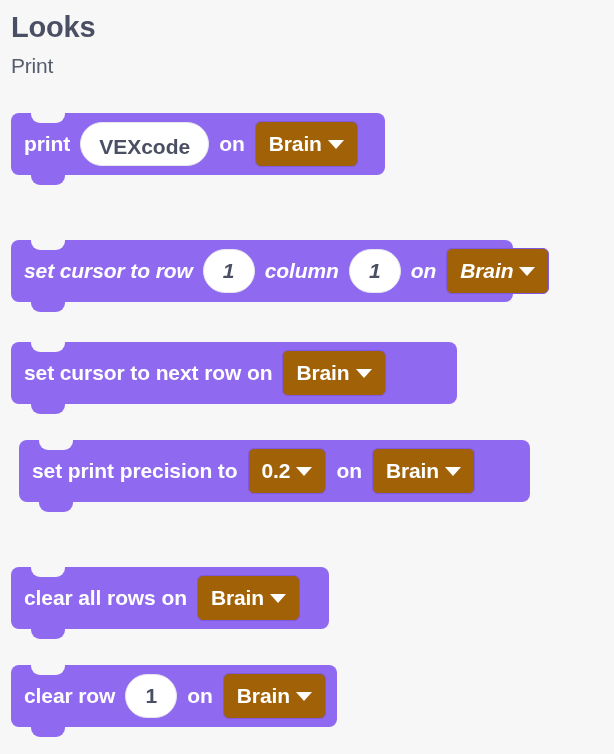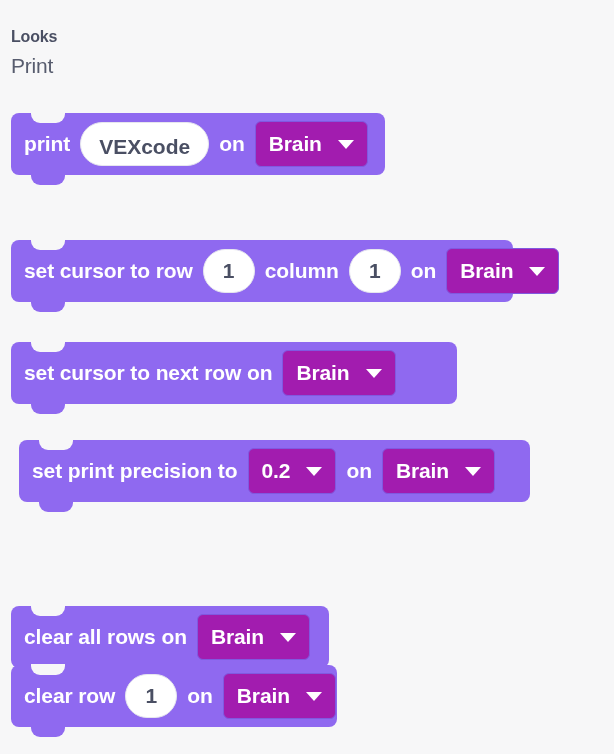--- a/index.html
+++ b/index.html
@@ -21,22 +21,22 @@
     left: 0; top: 0;
     width: 614px;
     height: 754px;
     padding: 0;
   }
 
   
   .cat-title {
     position: absolute;
     left: 11px;
-    top: 28px;
-    font-size: 16px;
+    top: 11px;
+    font-size: 29px;
     font-weight: bold;
     color: #4a4f63;
     letter-spacing: -0.2px;
   }
   .sub-title {
     position: absolute;
     left: 11px;
     top: 54px;
     font-size: 21px;
     font-weight: normal;
@@ -121,27 +121,27 @@
     display: inline-flex;
     align-items: center;
     justify-content: center;
     border: 1px solid #e6e6ee;
     box-sizing: border-box;
     padding: 0 10px;
   }
 
   
   .dropdown {
-    background: #a21caf;
+    background: #a16207;
     border: 1px solid #8059e0;
     border-radius: 6px;
     height: 46px;
     display: inline-flex;
     align-items: center;
-    gap: 16px;
+    gap: 6px;
     padding: 0 13px;
     box-sizing: border-box;
     cursor: pointer;
     justify-content: center;
   }
   .dropdown-label {
     color: #ffffff;
     font-size: 21px;
     font-weight: bold;
     white-space: nowrap;
@@ -169,21 +169,21 @@
   <div id="blocks-container">
       <div class="block" style="top: 113px; width: 374px;">
         <span class="block-label">print</span>
         <span class="text-input">VEXcode</span>
         <span class="block-label">on</span>
         <span class="dropdown">
           <span class="dropdown-label">Brain</span>
           <span class="caret"></span>
         </span>
       </div>
-      <div class="block" style="top: 240px; width: 502px;">
+      <div class="block" style="top: 240px; width: 502px; font-style: italic;">
         <span class="block-label">set cursor to row</span>
         <span class="num-input">1</span>
         <span class="block-label">column</span>
         <span class="num-input">1</span>
         <span class="block-label">on</span>
         <span class="dropdown">
           <span class="dropdown-label">Brain</span>
           <span class="caret"></span>
         </span>
       </div>
@@ -199,21 +199,21 @@
         <span class="dropdown">
           <span class="dropdown-label">0.2</span>
           <span class="caret"></span>
         </span>
         <span class="block-label">on</span>
         <span class="dropdown">
           <span class="dropdown-label">Brain</span>
           <span class="caret"></span>
         </span>
       </div>
-      <div class="block" style="top: 567px; width: 318px; margin-top: 39px;">
+      <div class="block" style="top: 567px; width: 318px;">
         <span class="block-label">clear all rows on</span>
         <span class="dropdown">
           <span class="dropdown-label">Brain</span>
           <span class="caret"></span>
         </span>
       </div>
       <div class="block" style="top: 665px; width: 326px;">
         <span class="block-label">clear row</span>
         <span class="num-input">1</span>
         <span class="block-label">on</span>

